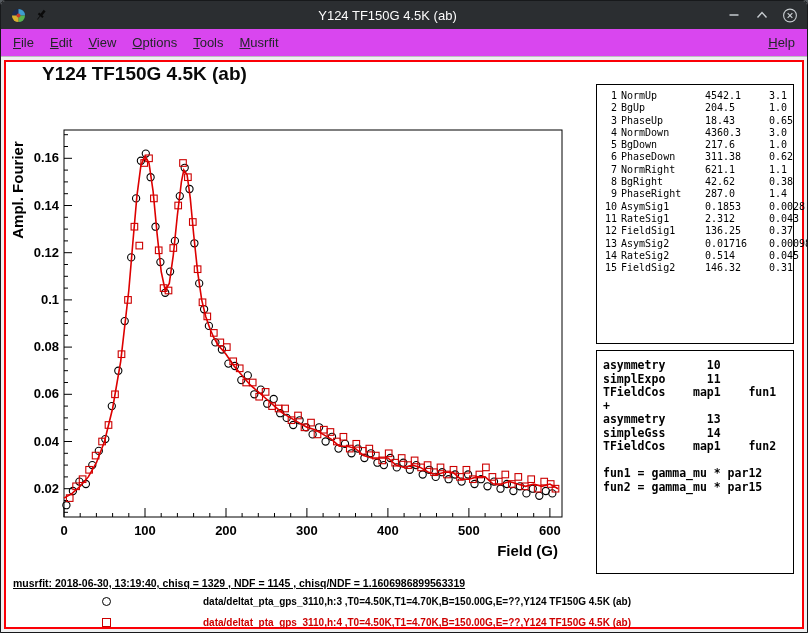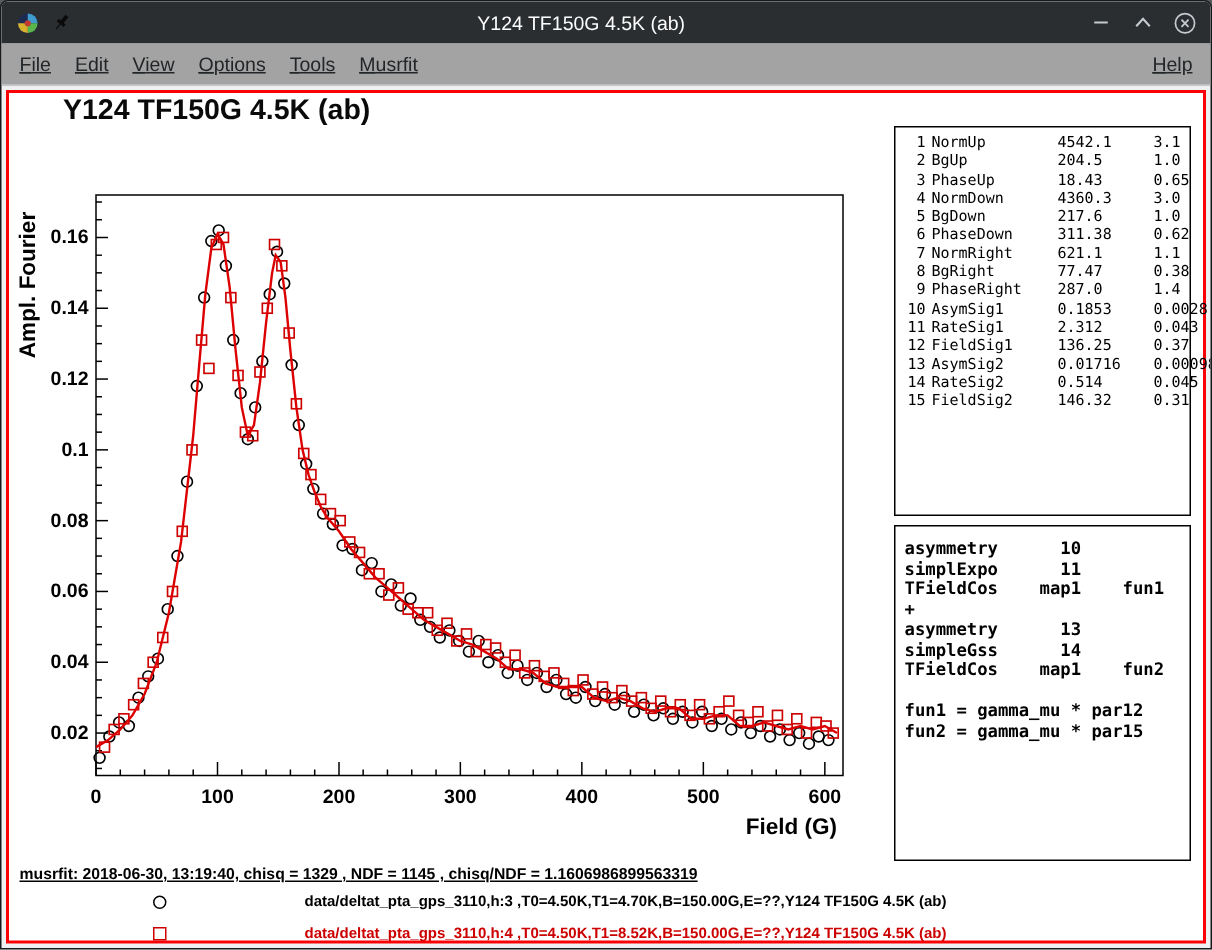--- a/index.html
+++ b/index.html
@@ -9,22 +9,22 @@
 
   
   .titlebar { flex:0 0 28px; background:#2b2e31; display:flex; align-items:center;
               color:#fcfcfc; font-size:13px; padding:0 9px; }
   .tb-icons { display:flex; align-items:center; gap:7px; }
   .tb-title { flex:1; text-align:center; white-space:nowrap; overflow:hidden; }
   .tb-buttons { display:flex; align-items:center; gap:12px; }
   .tb-btn { width:16px; height:16px; display:inline-flex; align-items:center; justify-content:center; cursor:default; }
 
   
-  .menubar { flex:0 0 28px; background:#a3a3a3; border-bottom:1px solid #bdbfc1;
-             display:flex; align-items:center; font-size:13px; color:#232629; padding:0 4px;text-decoration:underline; }
+  .menubar { flex:0 0 28px; background:#d946ef; border-bottom:1px solid #bdbfc1;
+             display:flex; align-items:center; font-size:13px; color:#232629; padding:0 4px; }
   .menu-item { padding:4px 8px; white-space:nowrap; }
   .menu-spacer { flex:1; }
 
   
   .content { flex:1; padding:3px; }
   .canvas  { position:relative; width:100%; height:100%; background:#fff; border:2px solid #fb0006; }
 
   .plot-title { position:absolute; left:36px; top:1px; font-size:19px; font-weight:bold; color:#0a0a0a; }
 
   svg.plot { position:absolute; left:0; top:0; }
@@ -400,21 +400,21 @@
             </div>
             <div class="param-row">
               <span class="pnum">7</span>
               <span class="pname">NormRight</span>
               <span class="pval">621.1</span>
               <span class="perr">1.1</span>
             </div>
             <div class="param-row">
               <span class="pnum">8</span>
               <span class="pname">BgRight</span>
-              <span class="pval">77.47</span>
+              <span class="pval">42.62</span>
               <span class="perr">0.38</span>
             </div>
             <div class="param-row">
               <span class="pnum">9</span>
               <span class="pname">PhaseRight</span>
               <span class="pval">287.0</span>
               <span class="perr">1.4</span>
             </div>
             <div class="param-row">
               <span class="pnum">10</span>
@@ -472,19 +472,19 @@
 
       <div class="fit-info">musrfit: 2018-06-30, 13:19:40, chisq = 1329 , NDF = 1145 , chisq/NDF = 1.1606986899563319</div>
 
       <div>
           <div class="legend-row" style="top: 532px;">
             <span class="legend-marker circle" style="border-color: rgb(0, 0, 0);"></span>
             <span class="legend-label" style="color: rgb(0, 0, 0);">data/deltat_pta_gps_3110,h:3 ,T0=4.50K,T1=4.70K,B=150.00G,E=??,Y124 TF150G 4.5K (ab)</span>
           </div>
           <div class="legend-row" style="top: 553px;">
             <span class="legend-marker square" style="border-color: rgb(204, 0, 0);"></span>
-            <span class="legend-label" style="color: rgb(204, 0, 0);">data/deltat_pta_gps_3110,h:4 ,T0=4.50K,T1=8.52K,B=150.00G,E=??,Y124 TF150G 4.5K (ab)</span>
+            <span class="legend-label" style="color: rgb(204, 0, 0);">data/deltat_pta_gps_3110,h:4 ,T0=4.50K,T1=4.70K,B=150.00G,E=??,Y124 TF150G 4.5K (ab)</span>
           </div>
         </div>
     </div>
   </div>
 
 </div>
 
 </body></html>

